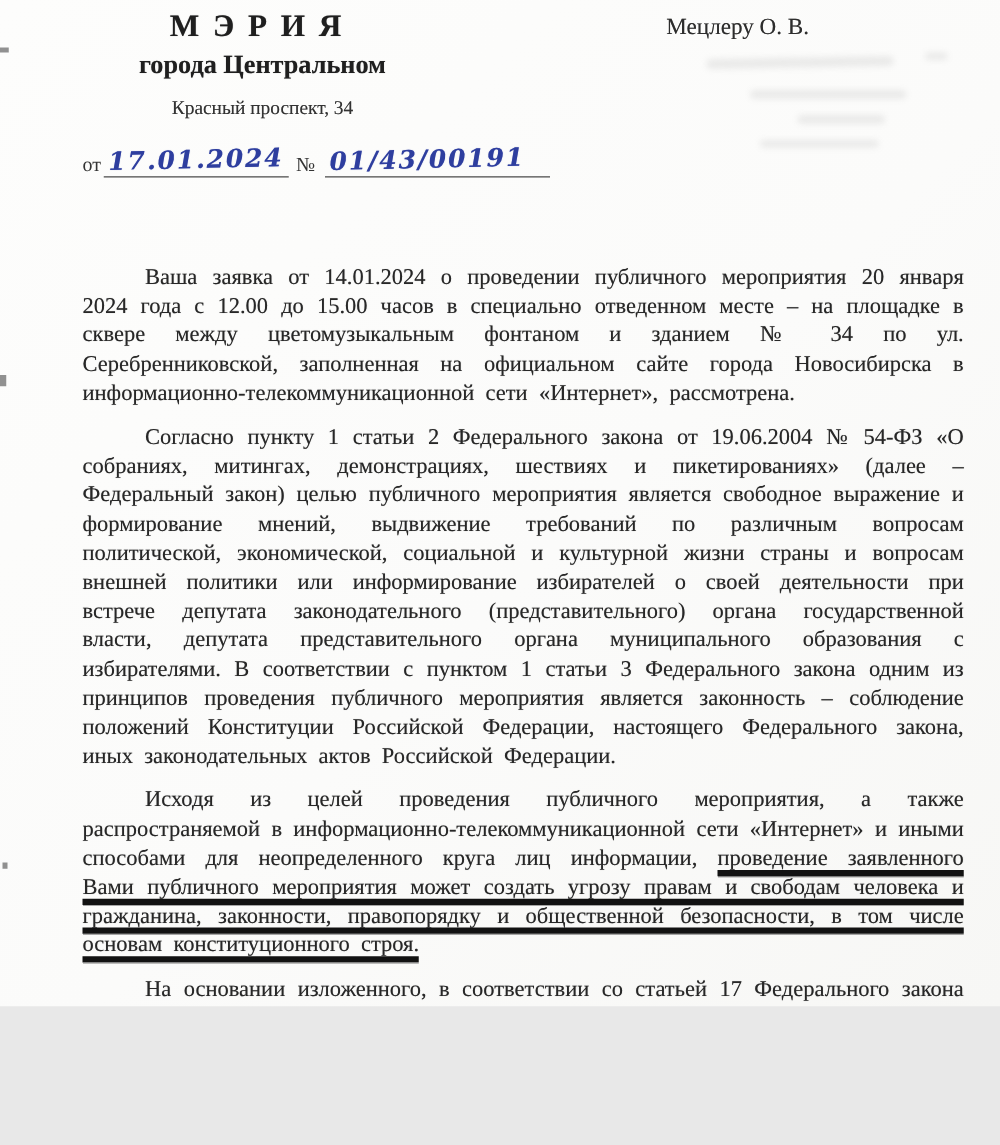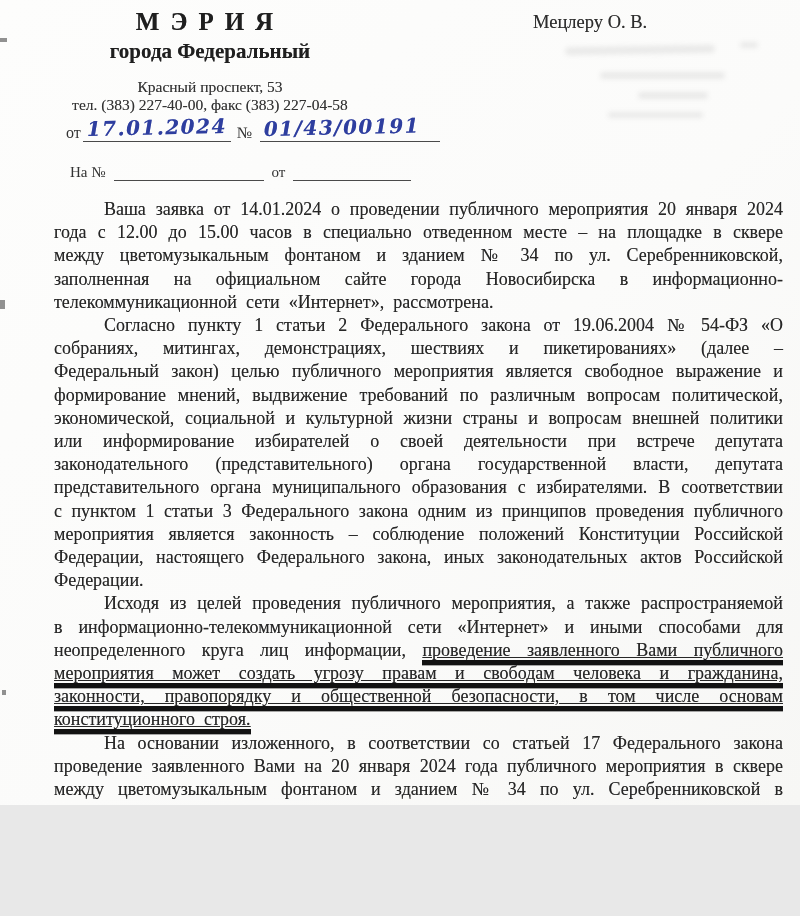--- a/index.html
+++ b/index.html
@@ -79,26 +79,25 @@
   .sm4 { left: 608px; top: 112px; width: 95px;  height: 6px; }
   .sm5 { left: 740px; top: 42px;  width: 18px;  height: 6px; }
 
   
   .body-text {
     position: absolute; left: 54px; top: 198px; width: 729px;
     font-size: 18px; line-height: 23.2px;
     text-align: justify; word-spacing: 4.5px;
     color: #272727; text-shadow: 0 0 0.55px rgba(35,35,35,.5);
   }
-  .body-text p { margin: 0; text-indent: 50px; }
+  .body-text p { margin: 12px; text-indent: 50px; }
   .marker-underline {
     border-bottom: 5px solid #121212;
     padding-bottom: 0px;
     box-shadow: 0 1px 0 rgba(10,10,10,.35);
-    text-decoration: underline;
   }
 
   
   .sig-title {
     position: absolute; left: 54px; top: 872px;
     font-size: 15px; color: #272727;
     text-shadow: 0 0 0.55px rgba(35,35,35,.5);
   }
   .sig-name {
     position: absolute; left: 640px; top: 872px;
@@ -114,34 +113,30 @@
   .sp3 { left: 2px; top: 690px; width: 4px; height: 5px; }
   .sp4 { left: 0px; top: 862px; width: 6px; height: 4px; }
 </style>
 </head>
 <body>
 
 <div class="page">
 
   <div class="letterhead">
     <div class="org1">МЭРИЯ</div>
-    <div class="org2">города Федеральный</div>
+    <div class="org2">города Центральном</div>
     <div class="addr-block">
-      <div class="addr">Красный проспект, 53</div>
-      <div class="addr">тел. (383) 227-40-00, факс (383) 227-04-58</div>
+      <div class="addr">Красный проспект, 34</div>
     </div>
   </div>
 
   <div class="reg-row">
     <span>от</span><span class="fill date-fill"><span class="hand">17.01.2024</span></span><span>№</span><span class="fill num-fill"><span class="hand">01/43/00191</span></span>
   </div>
 
-  <div class="ref-row">
-    <span>На №</span><span class="fill blank1"></span><span>от</span><span class="fill blank2"></span>
-  </div>
 
   <div class="addressee">Мецлеру О. В.</div>
   <div class="smudge sm1"></div>
   <div class="smudge sm2"></div>
   <div class="smudge sm3"></div>
   <div class="smudge sm4"></div>
   <div class="smudge sm5"></div>
 
   <div class="body-text">
     <p>Ваша заявка от 14.01.2024 о проведении публичного мероприятия 20 января 2024 года с 12.00 до 15.00 часов в специально отведенном месте – на площадке в сквере между цветомузыкальным фонтаном и зданием № 34 по ул. Серебренниковской, заполненная на официальном сайте города Новосибирска в информационно-телекоммуникационной сети «Интернет», рассмотрена.</p>

